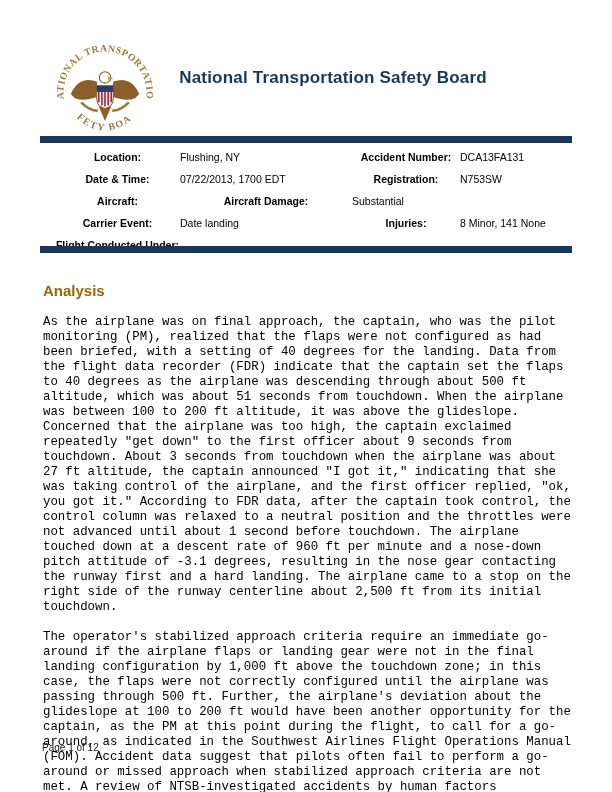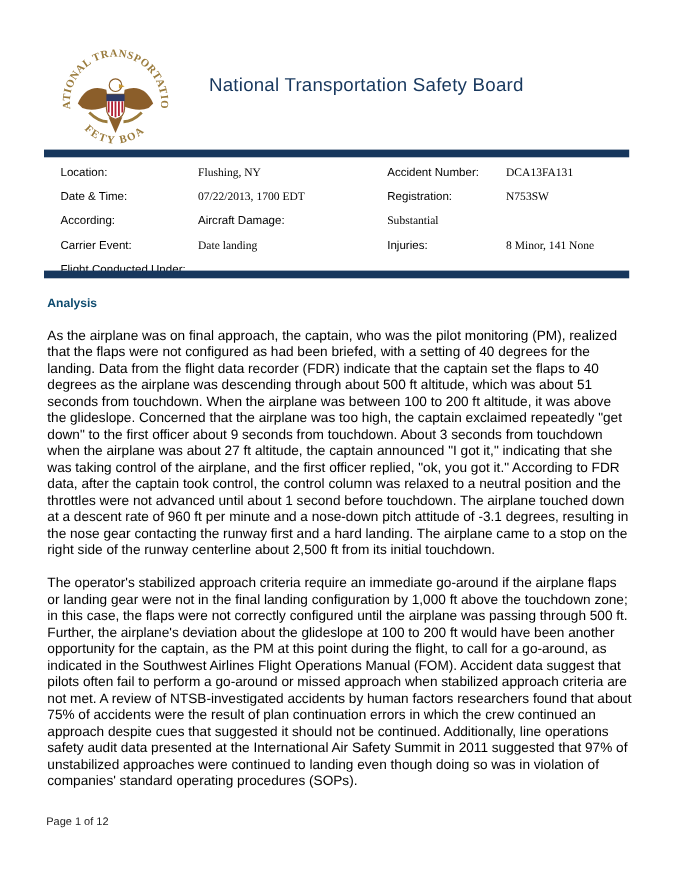--- a/index.html
+++ b/index.html
@@ -10,55 +10,55 @@
     background:#ffffff;
     overflow:hidden;
     font-family:"Liberation Sans",sans-serif;
   }
   
   .seal{position:absolute;left:50px;top:38px;width:110px;height:110px;}
   .title-block{
     position:absolute;left:168px;top:66px;width:330px;
     text-align:center;
     color:#17375D;
-    font-weight:normal;
+    font-weight:bold;
     font-size:17px;line-height:24px;
     letter-spacing:.2px;
   }
   .rule{
     position:absolute;left:40px;width:532px;height:7px;
     background:#17375D;
   }
   .rule-top{top:136px;}
   .rule-bottom{top:246px;}
   
   .info-table{
     position:absolute;left:40px;top:146px;width:532px;
     font-size:10.5px;color:#000;
   }
   .info-row{
     display:grid;
     grid-template-columns:125px 172px 108px auto;
     padding-left:15px;
     height:22px;align-items:center;
   }
-  .info-label{font-weight:normal;white-space:nowrap;}
-  .info-value{white-space:nowrap;font-family:Liberation Serif, serif;}
+  .info-label{font-weight:bold;white-space:nowrap;text-align:center;}
+  .info-value{white-space:nowrap;}
   
   .analysis{position:absolute;left:43px;top:266px;width:531px;}
   .analysis h2{
-    margin:4px 0 16px 0;
-    font-size:11px;
-    color:#0c4a6e;
+    margin:16px 0 16px 0;
+    font-size:15px;
+    color:#a16207;
     font-weight:bold;
     font-family:"Liberation Sans",sans-serif;
   }
   .analysis p{
     margin:0 0 15px 0;
-    font-family:Liberation Sans, sans-serif;
+    font-family:Liberation Mono, monospace;
     font-size:12.4px;
     line-height:15px;
     color:#000;
     text-align:left;
   }
   
   .page-footer{
     position:absolute;left:42px;top:742px;
     font-size:10px;color:#1a1a1a;
     font-family:"Liberation Sans",sans-serif;
@@ -118,21 +118,21 @@
       <span class="info-label">Accident Number:</span>
       <span class="info-value">DCA13FA131</span>
     </div>
     <div class="info-row">
       <span class="info-label">Date &amp; Time:</span>
       <span class="info-value">07/22/2013, 1700 EDT</span>
       <span class="info-label">Registration:</span>
       <span class="info-value">N753SW</span>
     </div>
     <div class="info-row">
-      <span class="info-label">According:</span>
+      <span class="info-label">Aircraft:</span>
       <span class="info-label">Aircraft Damage:</span>
       <span class="info-value">Substantial</span>
     </div>
     <div class="info-row">
       <span class="info-label">Carrier Event:</span>
       <span class="info-value">Date landing</span>
       <span class="info-label">Injuries:</span>
       <span class="info-value">8 Minor, 141 None</span>
     </div>
     <div class="info-row">

